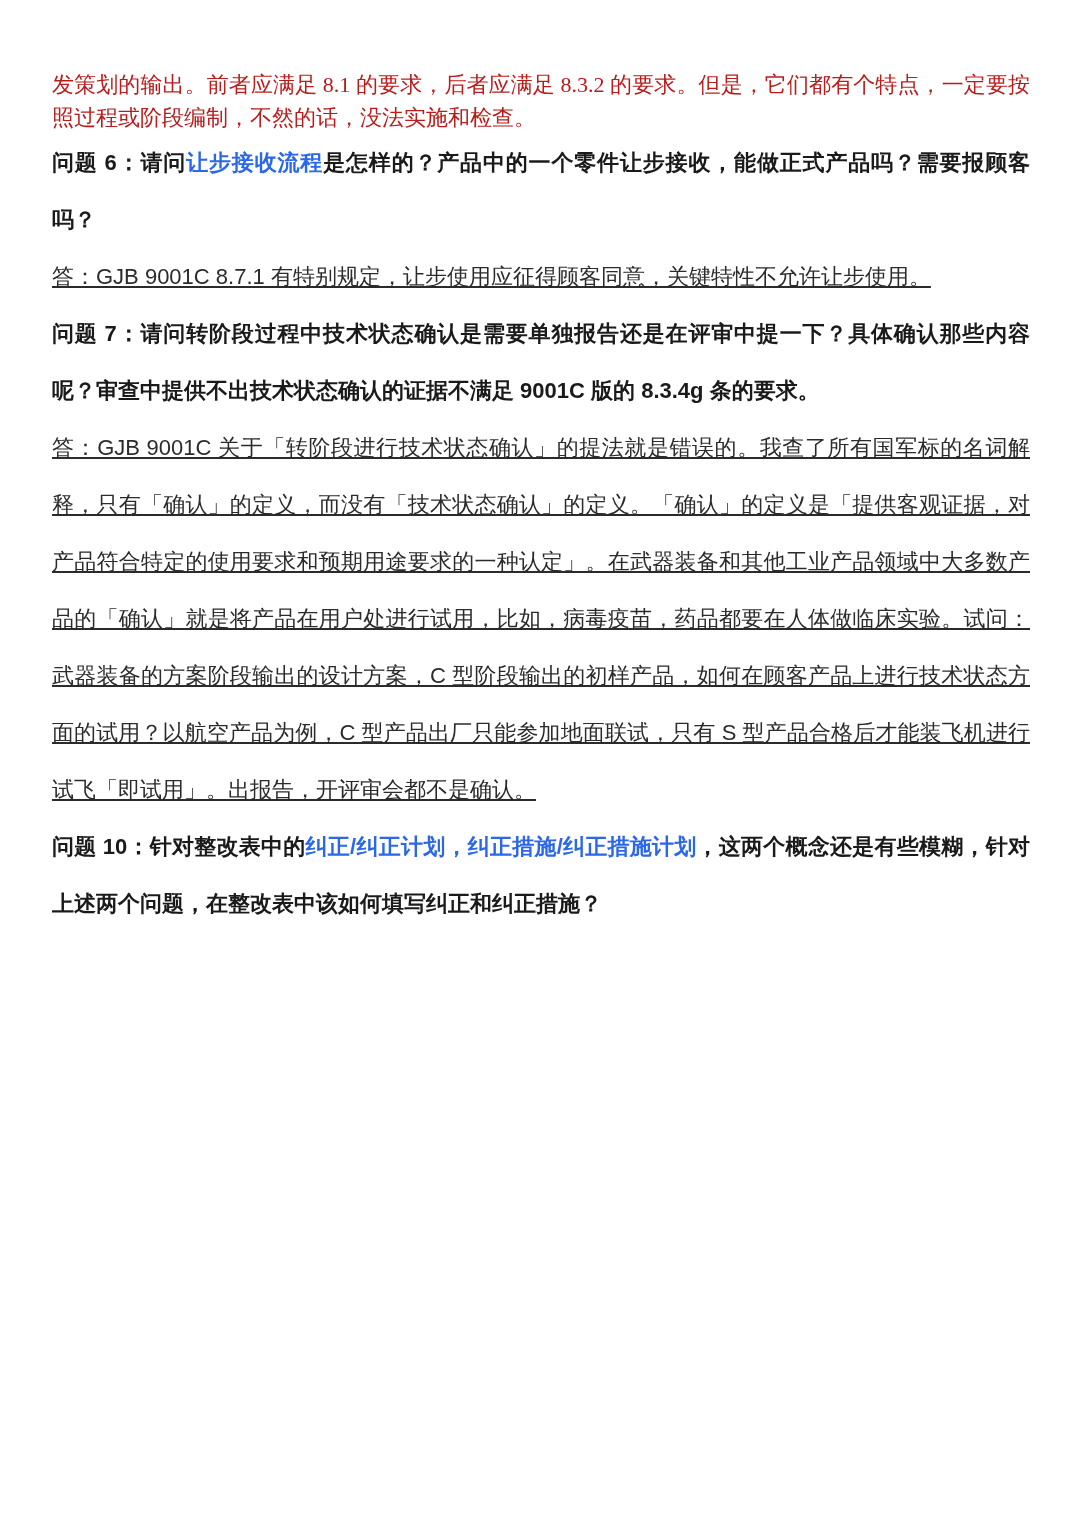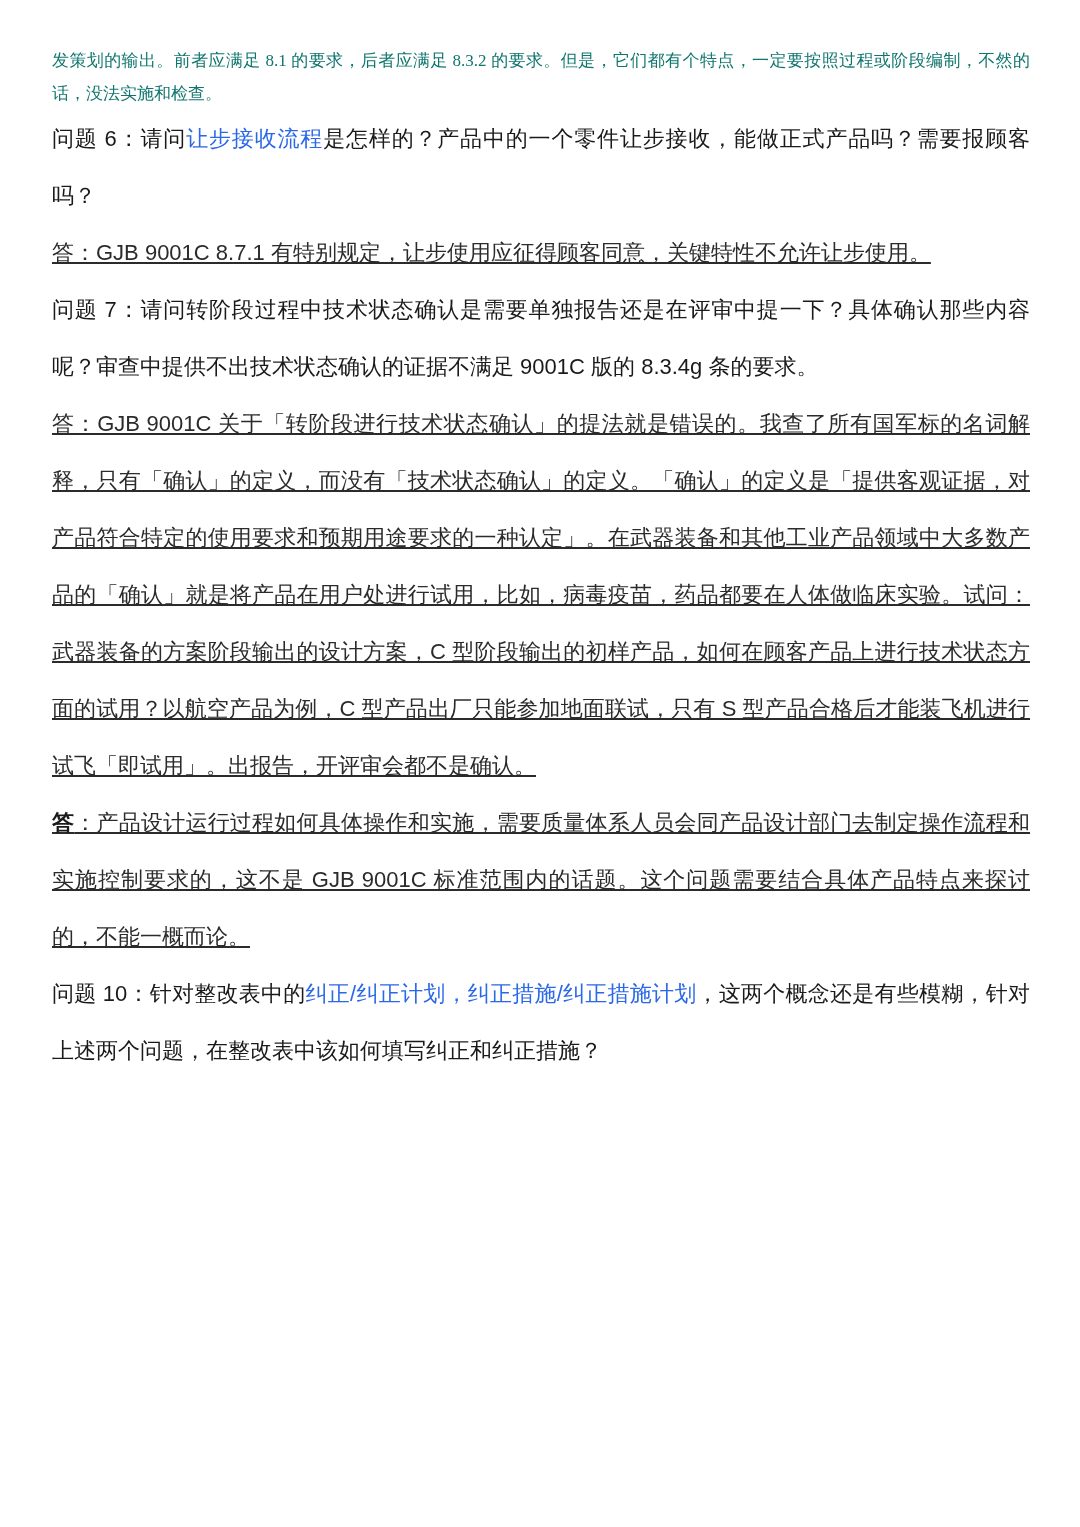--- a/index.html
+++ b/index.html
@@ -14,29 +14,30 @@
     font-family: "Liberation Sans", sans-serif;
   }
   .page {
     padding: 44px 50px 30px 52px;
     box-sizing: border-box;
     width: 1080px;
   }
   p { margin: 0; }
   .intro {
     font-family: "Liberation Serif", serif;
-    font-size: 17px;
+    font-size: 22px;
     line-height: 33px;
-    color: #0f766e;
+    color: #b91c1c;
     text-align: justify;
+    margin-top: 24px;
   }
   .q-heading {
     font-size: 22px;
     line-height: 57px;
-    font-weight: normal;
+    font-weight: bold;
     color: #1a1a1a;
     text-align: justify;
   }
   .answer {
     font-size: 22px;
     line-height: 57px;
     font-weight: normal;
     color: #2b2b2b;
     text-align: justify;
     text-decoration: underline;
@@ -63,17 +64,16 @@
   <p class="answer">答：GJB 9001C 8.7.1  有特别规定，让步使用应征得顾客同意，关键特性不允许让步使用。</p>
 
   <p class="q-heading">问题 7：请问转阶段过程中技术状态确认是需要单独报告还是在评审中提一下？具体确认那些内容呢？审查中提供不出技术状态确认的证据不满足 9001C 版的 8.3.4g 条的要求。</p>
 
   <p class="answer">答：GJB 9001C 关于「转阶段进行技术状态确认」的提法就是错误的。我查了所有国军标的名词解释，只有「确认」的定义，而没有「技术状态确认」的定义。「确认」的定义是「提供客观证据，对产品符合特定的使用要求和预期用途要求的一种认定」。在武器装备和其他工业产品领域中大多数产品的「确认」就是将产品在用户处进行试用，比如，病毒疫苗，药品都要在人体做临床实验。试问：武器装备的方案阶段输出的设计方案，C 型阶段输出的初样产品，如何在顾客产品上进行技术状态方面的试用？以航空产品为例，C 型产品出厂只能参加地面联试，只有 S 型产品合格后才能装飞机进行试飞「即试用」。出报告，开评审会都不是确认。</p>
 
 
 
 
 
-  <p class="answer"><span class="ans-label">答</span><span>：产品设计运行过程如何具体操作和实施，需要质量体系人员会同产品设计部门去制定操作流程和实施控制要求的，这不是 GJB 9001C 标准范围内的话题。这个问题需要结合具体产品特点来探讨的，不能一概而论。</span></p>
 
   <p class="q-heading"><span>问题 10：针对整改表中的</span><span class="link">纠正/纠正计划，纠正措施/纠正措施计划</span><span>，这两个概念还是有些模糊，针对上述两个问题，在整改表中该如何填写纠正和纠正措施？</span></p>
 
 </div>
 
 </body></html>

